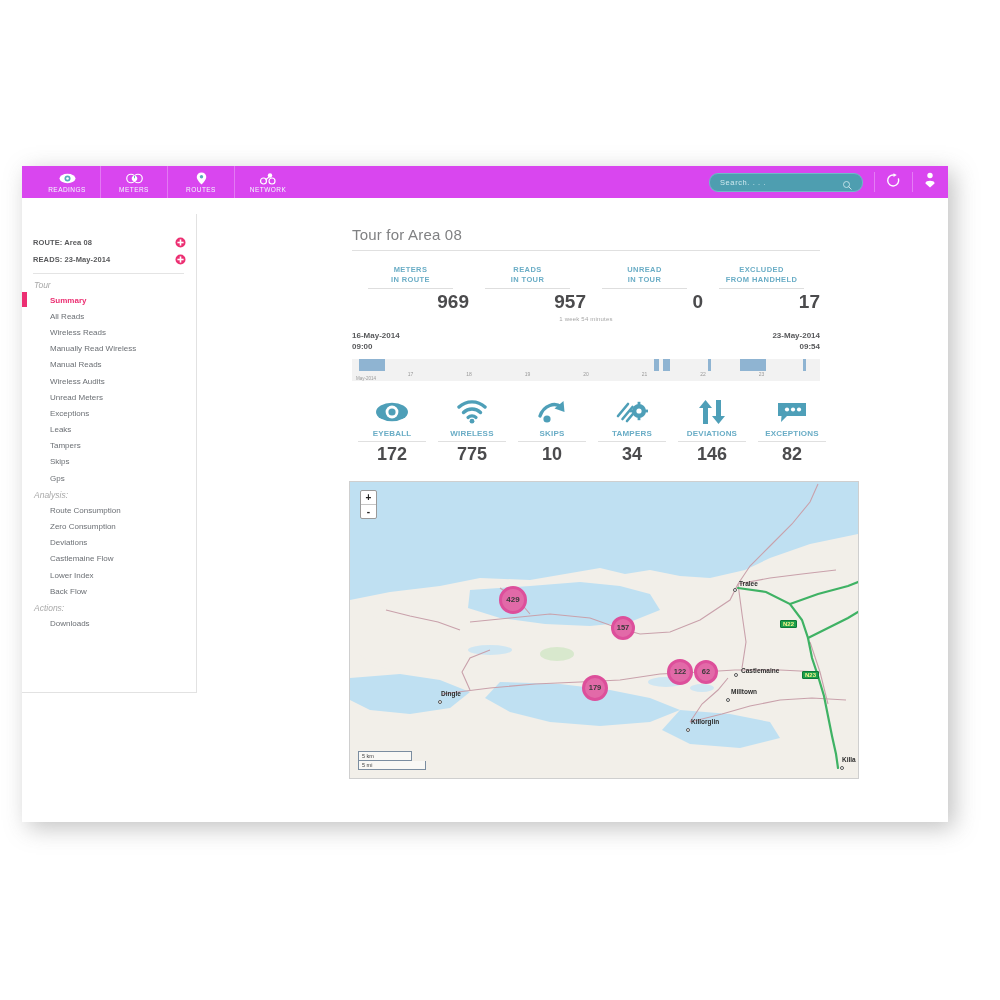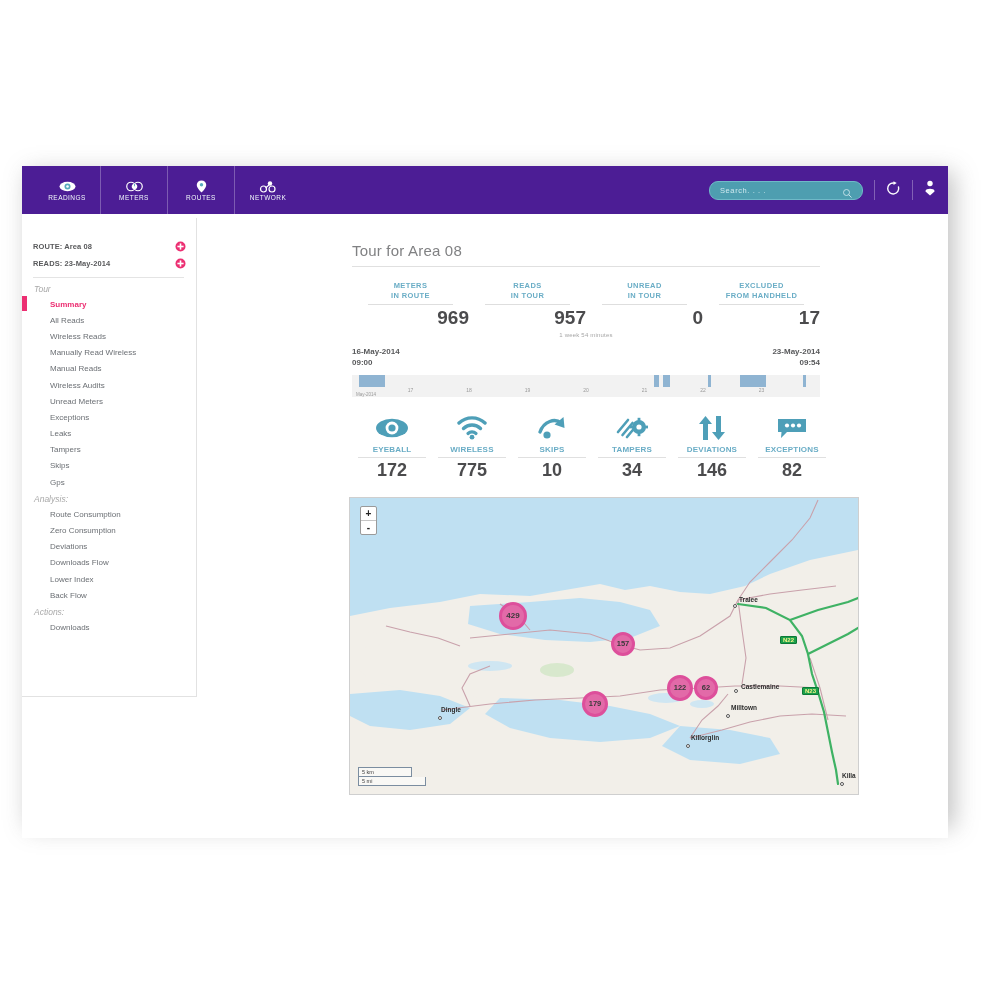--- a/index.html
+++ b/index.html
@@ -16,22 +16,22 @@
     position: absolute;
     left: 22px; top: 166px;
     width: 926px; height: 656px;
     background: #ffffff;
     box-shadow: 6px 6px 22px rgba(120,120,120,0.45);
   }
 
   
   .topbar {
     position: relative;
-    height: 48px;
-    background: #4c1d95;
+    height: 32px;
+    background: #d946ef;
     display: flex;
     align-items: stretch;
   }
   .nav-items { display: flex; align-items: stretch; margin-left: 12px; }
   .nav-item {
     width: 66px;
     display: flex; flex-direction: column;
     align-items: center; justify-content: center;
     color: #eaf6f9;
     border-right: 1px solid rgba(255,255,255,0.28);
@@ -66,21 +66,21 @@
     width: 1px; height: 20px; background: rgba(255,255,255,0.3);
     margin: 0 11px;
   }
   .tb-btn { cursor: pointer; display: flex; align-items: center; }
 
   
   .app-body { position: relative; height: 624px; background: #fff; }
 
   
   .sidebar {
-    position: absolute; left: 0; top: 4px;
+    position: absolute; left: 0; top: 16px;
     width: 175px; height: 479px;
     background: #ffffff;
     border-right: 1px solid #e2e2e2;
     border-bottom: 1px solid #e2e2e2;
     padding: 20px 0 0 0;
     box-sizing: border-box;
   }
   .route-line {
     display: flex; align-items: center;
     padding: 0 10px 0 11px;
@@ -357,21 +357,21 @@
         <div class="sb-item"><span>Exceptions</span></div>
         <div class="sb-item"><span>Leaks</span></div>
         <div class="sb-item"><span>Tampers</span></div>
         <div class="sb-item"><span>Skips</span></div>
         <div class="sb-item"><span>Gps</span></div>
 
         <div class="sb-group">Analysis:</div>
         <div class="sb-item"><span>Route Consumption</span></div>
         <div class="sb-item"><span>Zero Consumption</span></div>
         <div class="sb-item"><span>Deviations</span></div>
-        <div class="sb-item"><span>Downloads Flow</span></div>
+        <div class="sb-item"><span>Castlemaine Flow</span></div>
         <div class="sb-item"><span>Lower Index</span></div>
         <div class="sb-item"><span>Back Flow</span></div>
 
         <div class="sb-group">Actions:</div>
         <div class="sb-item"><span>Downloads</span></div>
       </div>
 
       <div class="main">
 
         <div class="page-title">Tour for Area 08</div>

